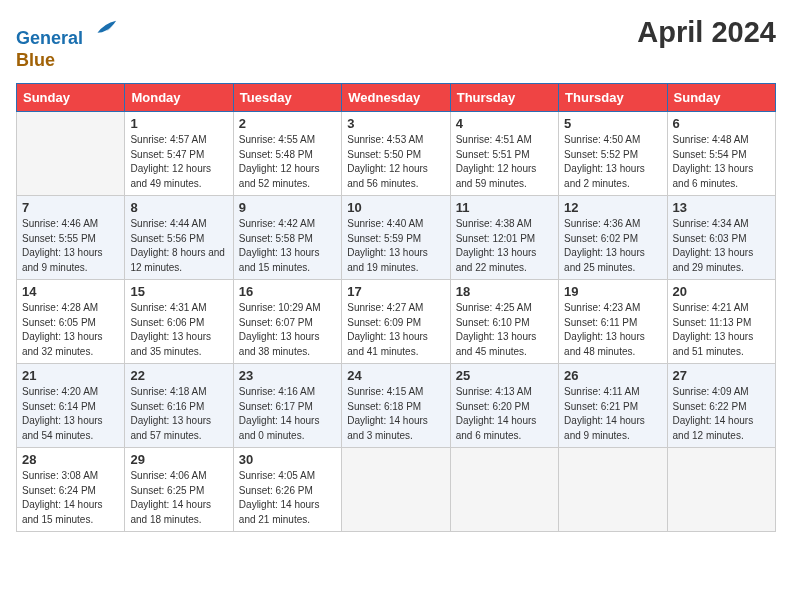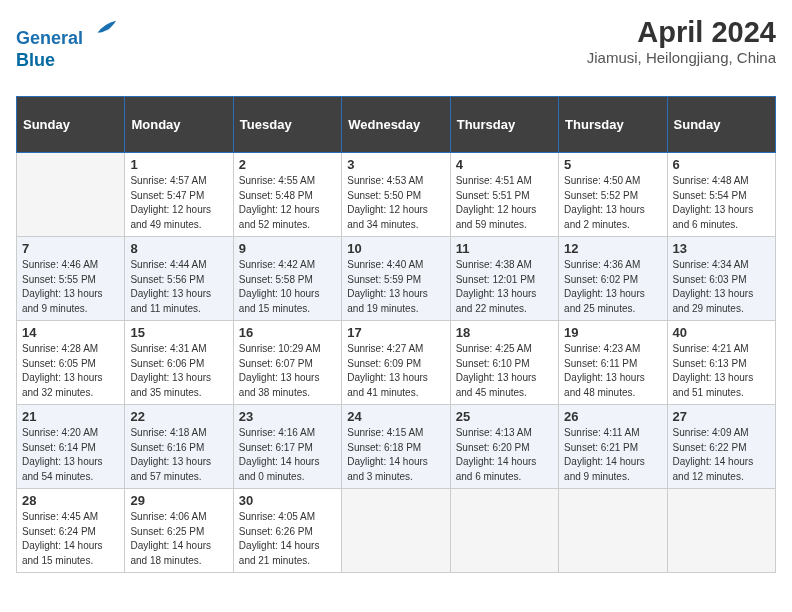--- a/index.html
+++ b/index.html
@@ -7,21 +7,21 @@
       font-family: Arial, sans-serif;
       background: #fff;
       width: 792px;
       min-height: 612px;
       padding: 16px;
     }
     .header {
       display: flex;
       justify-content: space-between;
       align-items: flex-start;
-      margin-bottom: 25px;
+      margin-bottom: 12px;
     }
     .logo {
       display: flex;
       align-items: center;
     }
     .logo-text {
       font-size: 18px;
       font-weight: bold;
       color: #333;
       line-height: 1.2;
@@ -45,24 +45,24 @@
     .location {
       font-size: 15px;
       color: #555;
     }
     table {
       width: 100%;
       border-collapse: collapse;
       table-layout: fixed;
     }
     th {
-      background-color: #404040;
+      background-color: #ef4444;
       color: #fff;
       text-align: left;
-      padding: 20px 6px;
+      padding: 6px 6px;
       font-size: 13px;
       font-weight: bold;
       border: 1px solid #2a6db5;
     }
     td {
       vertical-align: top;
       padding: 4px 5px;
       border: 1px solid #ccc;
       font-size: 10.5px;
       color: #333;
@@ -95,26 +95,25 @@
 
 <div class="header">
   <div class="logo">
     <div>
       <div class="logo-text">
         <span>General</span>
         <svg class="logo-icon" viewBox="0 0 30 30" xmlns="http://www.w3.org/2000/svg">
           <path d="M8 18 Q15 8 28 5 Q22 14 18 16 Q24 12 26 8 Q18 18 8 18Z" fill="#1a6faf"></path>
         </svg>
       </div>
-      <div class="logo-text"><span style="color:#0369a1">Blue</span></div>
+      <div class="logo-text"><span style="color:#a16207">Blue</span></div>
     </div>
   </div>
   <div class="title-block">
     <div class="month-title">April 2024</div>
-    <div class="location">Jiamusi, Heilongjiang, China</div>
   </div>
 </div>
 
 <table>
   <thead>
     <tr>
     <th>Sunday</th>
         <th>Monday</th>
         <th>Tuesday</th>
         <th>Wednesday</th>
@@ -129,21 +128,21 @@
         <td>
           <span class="day-num">1</span>
           <div class="day-info"><span>Sunrise: 4:57 AM</span><br><span>Sunset: 5:47 PM</span><br><span>Daylight: 12 hours and 49 minutes.</span></div>
         </td>
         <td>
           <span class="day-num">2</span>
           <div class="day-info"><span>Sunrise: 4:55 AM</span><br><span>Sunset: 5:48 PM</span><br><span>Daylight: 12 hours and 52 minutes.</span></div>
         </td>
         <td>
           <span class="day-num">3</span>
-          <div class="day-info"><span>Sunrise: 4:53 AM</span><br><span>Sunset: 5:50 PM</span><br><span>Daylight: 12 hours and 34 minutes.</span></div>
+          <div class="day-info"><span>Sunrise: 4:53 AM</span><br><span>Sunset: 5:50 PM</span><br><span>Daylight: 12 hours and 56 minutes.</span></div>
         </td>
         <td>
           <span class="day-num">4</span>
           <div class="day-info"><span>Sunrise: 4:51 AM</span><br><span>Sunset: 5:51 PM</span><br><span>Daylight: 12 hours and 59 minutes.</span></div>
         </td>
         <td>
           <span class="day-num">5</span>
           <div class="day-info"><span>Sunrise: 4:50 AM</span><br><span>Sunset: 5:52 PM</span><br><span>Daylight: 13 hours and 2 minutes.</span></div>
         </td>
         <td>
@@ -151,25 +150,25 @@
           <div class="day-info"><span>Sunrise: 4:48 AM</span><br><span>Sunset: 5:54 PM</span><br><span>Daylight: 13 hours and 6 minutes.</span></div>
         </td>
       </tr>
       <tr>
         <td>
           <span class="day-num">7</span>
           <div class="day-info"><span>Sunrise: 4:46 AM</span><br><span>Sunset: 5:55 PM</span><br><span>Daylight: 13 hours and 9 minutes.</span></div>
         </td>
         <td>
           <span class="day-num">8</span>
-          <div class="day-info"><span>Sunrise: 4:44 AM</span><br><span>Sunset: 5:56 PM</span><br><span>Daylight: 13 hours and 11 minutes.</span></div>
+          <div class="day-info"><span>Sunrise: 4:44 AM</span><br><span>Sunset: 5:56 PM</span><br><span>Daylight: 8 hours and 12 minutes.</span></div>
         </td>
         <td>
           <span class="day-num">9</span>
-          <div class="day-info"><span>Sunrise: 4:42 AM</span><br><span>Sunset: 5:58 PM</span><br><span>Daylight: 10 hours and 15 minutes.</span></div>
+          <div class="day-info"><span>Sunrise: 4:42 AM</span><br><span>Sunset: 5:58 PM</span><br><span>Daylight: 13 hours and 15 minutes.</span></div>
         </td>
         <td>
           <span class="day-num">10</span>
           <div class="day-info"><span>Sunrise: 4:40 AM</span><br><span>Sunset: 5:59 PM</span><br><span>Daylight: 13 hours and 19 minutes.</span></div>
         </td>
         <td>
           <span class="day-num">11</span>
           <div class="day-info"><span>Sunrise: 4:38 AM</span><br><span>Sunset: 12:01 PM</span><br><span>Daylight: 13 hours and 22 minutes.</span></div>
         </td>
         <td>
@@ -200,22 +199,22 @@
         </td>
         <td>
           <span class="day-num">18</span>
           <div class="day-info"><span>Sunrise: 4:25 AM</span><br><span>Sunset: 6:10 PM</span><br><span>Daylight: 13 hours and 45 minutes.</span></div>
         </td>
         <td>
           <span class="day-num">19</span>
           <div class="day-info"><span>Sunrise: 4:23 AM</span><br><span>Sunset: 6:11 PM</span><br><span>Daylight: 13 hours and 48 minutes.</span></div>
         </td>
         <td>
-          <span class="day-num">40</span>
-          <div class="day-info"><span>Sunrise: 4:21 AM</span><br><span>Sunset: 6:13 PM</span><br><span>Daylight: 13 hours and 51 minutes.</span></div>
+          <span class="day-num">20</span>
+          <div class="day-info"><span>Sunrise: 4:21 AM</span><br><span>Sunset: 11:13 PM</span><br><span>Daylight: 13 hours and 51 minutes.</span></div>
         </td>
       </tr>
       <tr>
         <td>
           <span class="day-num">21</span>
           <div class="day-info"><span>Sunrise: 4:20 AM</span><br><span>Sunset: 6:14 PM</span><br><span>Daylight: 13 hours and 54 minutes.</span></div>
         </td>
         <td>
           <span class="day-num">22</span>
           <div class="day-info"><span>Sunrise: 4:18 AM</span><br><span>Sunset: 6:16 PM</span><br><span>Daylight: 13 hours and 57 minutes.</span></div>
@@ -237,21 +236,21 @@
           <div class="day-info"><span>Sunrise: 4:11 AM</span><br><span>Sunset: 6:21 PM</span><br><span>Daylight: 14 hours and 9 minutes.</span></div>
         </td>
         <td>
           <span class="day-num">27</span>
           <div class="day-info"><span>Sunrise: 4:09 AM</span><br><span>Sunset: 6:22 PM</span><br><span>Daylight: 14 hours and 12 minutes.</span></div>
         </td>
       </tr>
       <tr>
         <td>
           <span class="day-num">28</span>
-          <div class="day-info"><span>Sunrise: 4:45 AM</span><br><span>Sunset: 6:24 PM</span><br><span>Daylight: 14 hours and 15 minutes.</span></div>
+          <div class="day-info"><span>Sunrise: 3:08 AM</span><br><span>Sunset: 6:24 PM</span><br><span>Daylight: 14 hours and 15 minutes.</span></div>
         </td>
         <td>
           <span class="day-num">29</span>
           <div class="day-info"><span>Sunrise: 4:06 AM</span><br><span>Sunset: 6:25 PM</span><br><span>Daylight: 14 hours and 18 minutes.</span></div>
         </td>
         <td>
           <span class="day-num">30</span>
           <div class="day-info"><span>Sunrise: 4:05 AM</span><br><span>Sunset: 6:26 PM</span><br><span>Daylight: 14 hours and 21 minutes.</span></div>
         </td>
         <td class="empty"></td>

